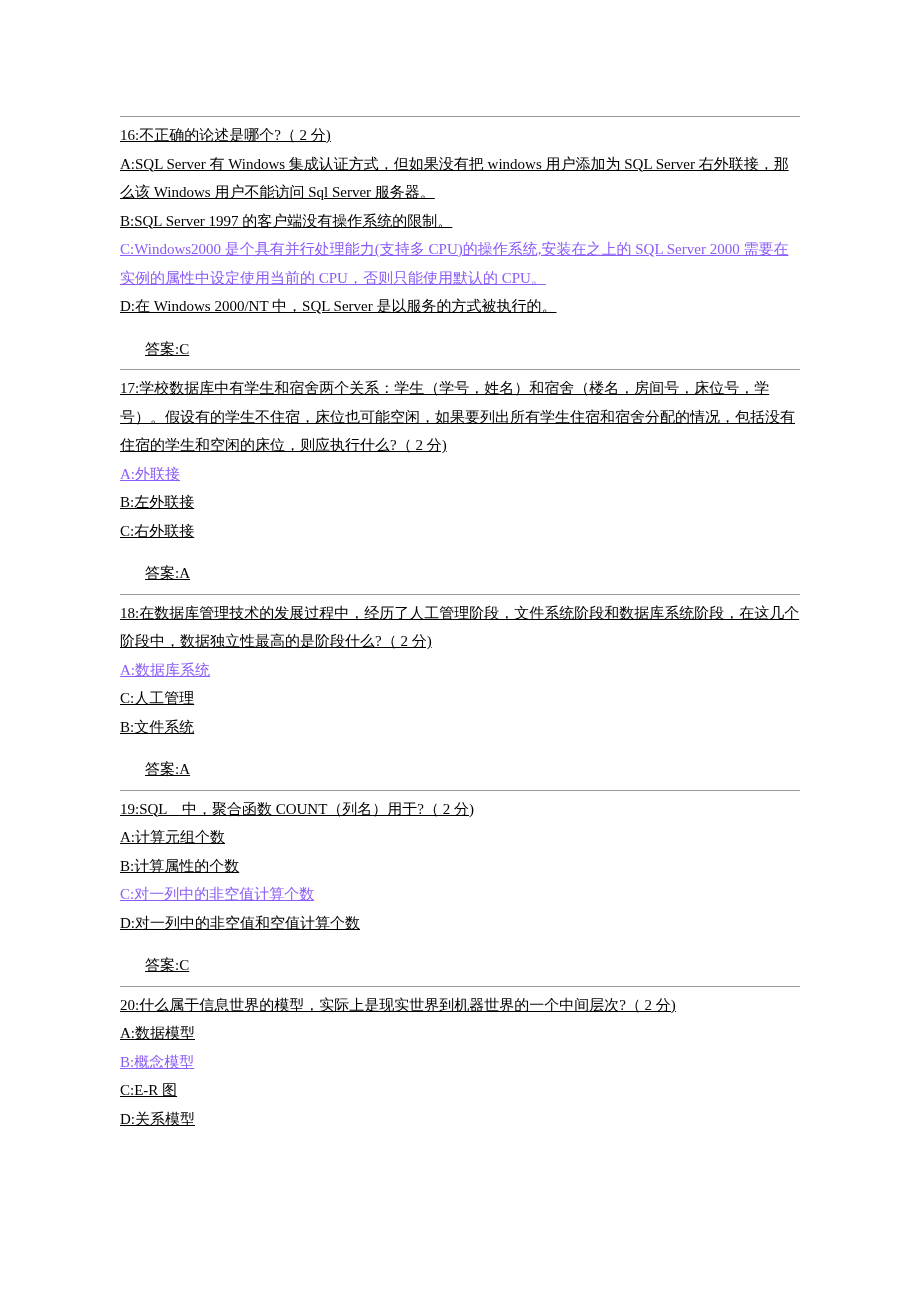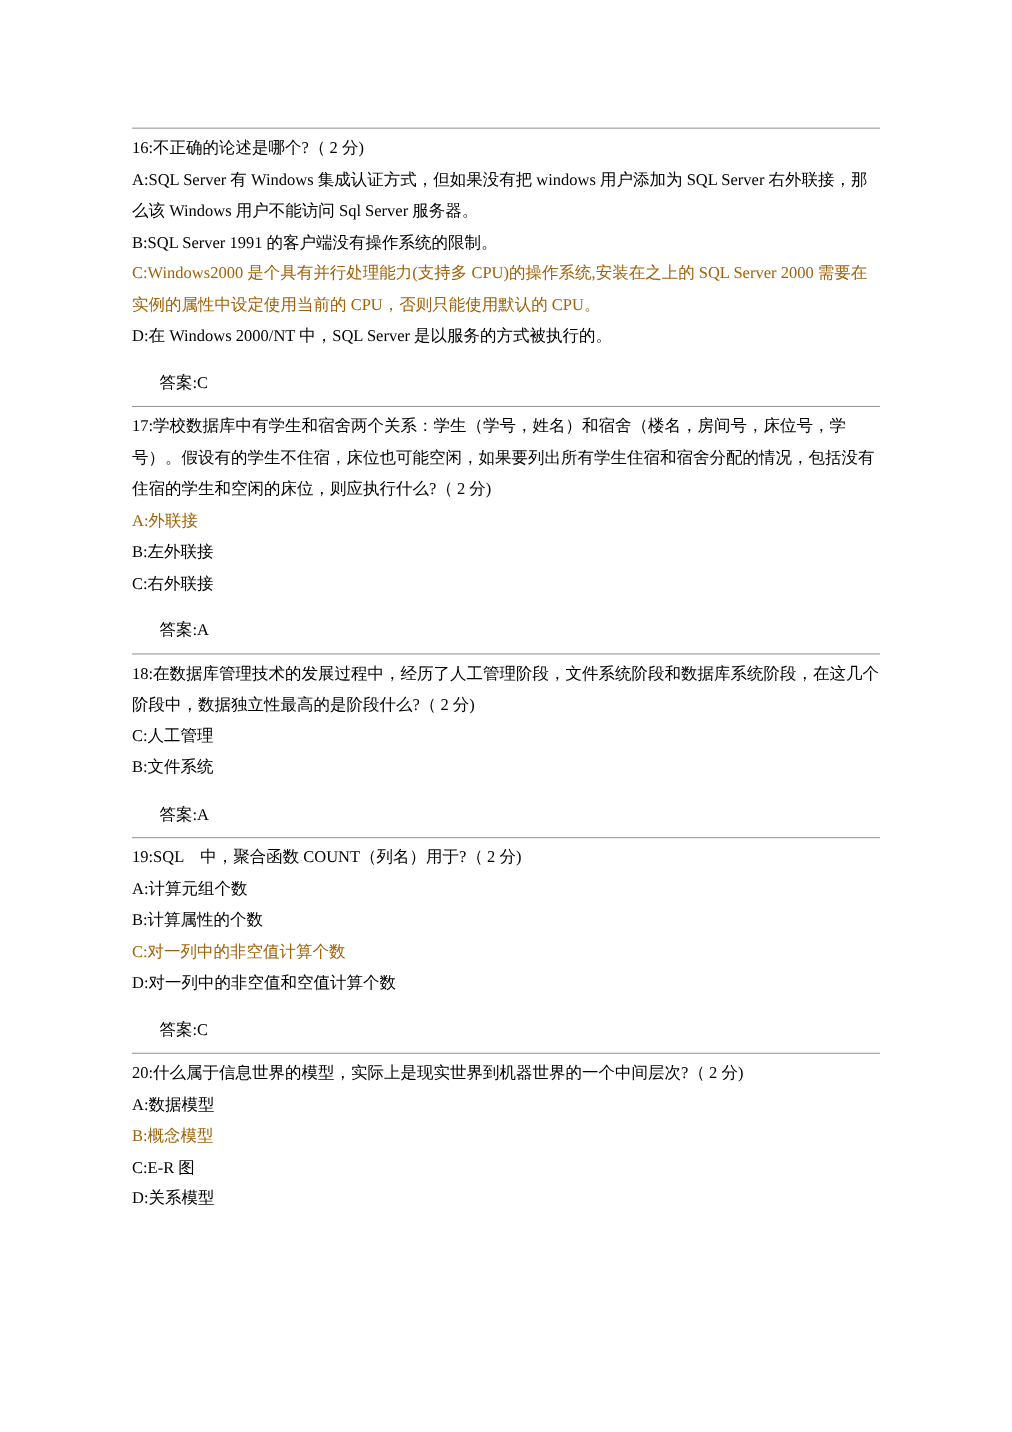--- a/index.html
+++ b/index.html
@@ -22,57 +22,59 @@
   }
   .sep {
     border: none;
     border-top: 1px solid #999999;
     margin: 6px 0 4px 0;
     height: 0;
   }
   .line {
     color: #000000;
     word-break: break-all;
+    text-decoration: underline;
   }
   .red {
-    color: #a16207;
+    color: #8b5cf6;
   }
   .answer {
     margin-top: 14px;
     margin-bottom: 6px;
     margin-left: 25px;
   }
 </style>
 </head>
 <body>
 
 <div class="page">
 
   <hr class="sep">
   <div class="question-block">
     <div class="line">16:不正确的论述是哪个?（ 2 分)</div>
     <div class="line">A:SQL Server 有 Windows 集成认证方式，但如果没有把 windows 用户添加为 SQL Server 右外联接，那么该 Windows 用户不能访问 Sql Server 服务器。</div>
-    <div class="line">B:SQL Server 1991 的客户端没有操作系统的限制。</div>
+    <div class="line">B:SQL Server 1997 的客户端没有操作系统的限制。</div>
     <div class="line red">C:Windows2000 是个具有并行处理能力(支持多 CPU)的操作系统,安装在之上的 SQL Server 2000 需要在实例的属性中设定使用当前的 CPU，否则只能使用默认的 CPU。</div>
     <div class="line">D:在 Windows 2000/NT 中，SQL Server 是以服务的方式被执行的。</div>
     <div class="line answer">答案:C</div>
   </div>
 
   <hr class="sep">
   <div class="question-block">
     <div class="line">17:学校数据库中有学生和宿舍两个关系：学生（学号，姓名）和宿舍（楼名，房间号，床位号，学号）。假设有的学生不住宿，床位也可能空闲，如果要列出所有学生住宿和宿舍分配的情况，包括没有住宿的学生和空闲的床位，则应执行什么?（ 2 分)</div>
     <div class="line red">A:外联接</div>
     <div class="line">B:左外联接</div>
     <div class="line">C:右外联接</div>
     <div class="line answer">答案:A</div>
   </div>
 
   <hr class="sep">
   <div class="question-block">
     <div class="line">18:在数据库管理技术的发展过程中，经历了人工管理阶段，文件系统阶段和数据库系统阶段，在这几个阶段中，数据独立性最高的是阶段什么?（ 2 分)</div>
+    <div class="line red">A:数据库系统</div>
     <div class="line">C:人工管理</div>
     <div class="line">B:文件系统</div>
     <div class="line answer">答案:A</div>
   </div>
 
   <hr class="sep">
   <div class="question-block">
     <div class="line">19:SQL　中，聚合函数 COUNT（列名）用于?（ 2 分)</div>
     <div class="line">A:计算元组个数</div>
     <div class="line">B:计算属性的个数</div>

